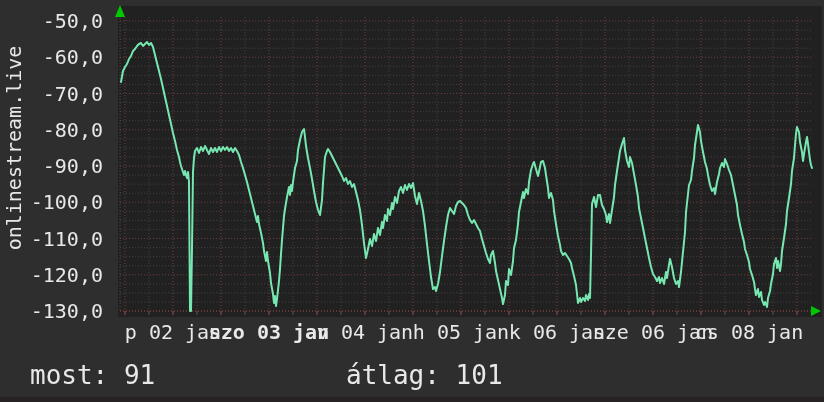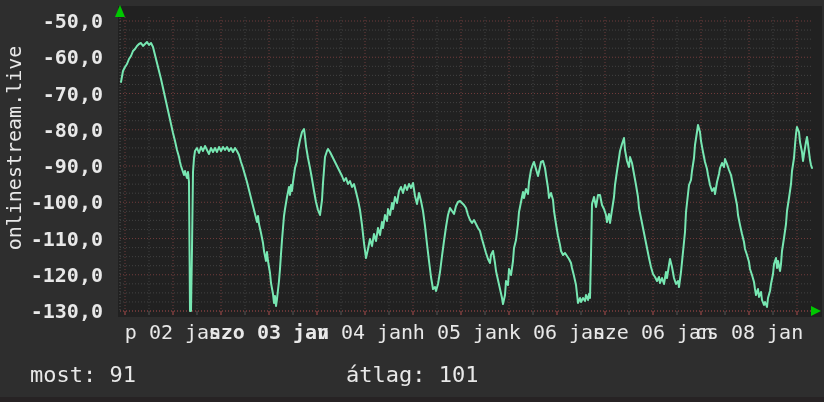--- a/index.html
+++ b/index.html
@@ -27,34 +27,33 @@
     color:#e8e8e8;
   }
   .ylabel{
     position:absolute;
     left:0;width:103px;
     text-align:right;
     font-size:20px;
     line-height:20px;
     transform:translateY(-50%);
     white-space:nowrap;
-    font-weight:bold;
   }
   .xlabel{
     position:absolute;
     top:321px;
     transform:translateX(-50%);
     font-size:20px;
     line-height:22px;
     white-space:nowrap;
   }
   .stat{
     position:absolute;
     top:363px;
-    font-size:22px;
+    font-size:26px;
     line-height:24px;
     white-space:nowrap;
   }
   .stat-most{left:30px;}
   .stat-atlag{left:346px;}
   .stat-legjobb{left:649px;}
   .footer-strip{
     position:absolute;
     left:0;bottom:0;width:100%;height:5px;
     background:#272324;

